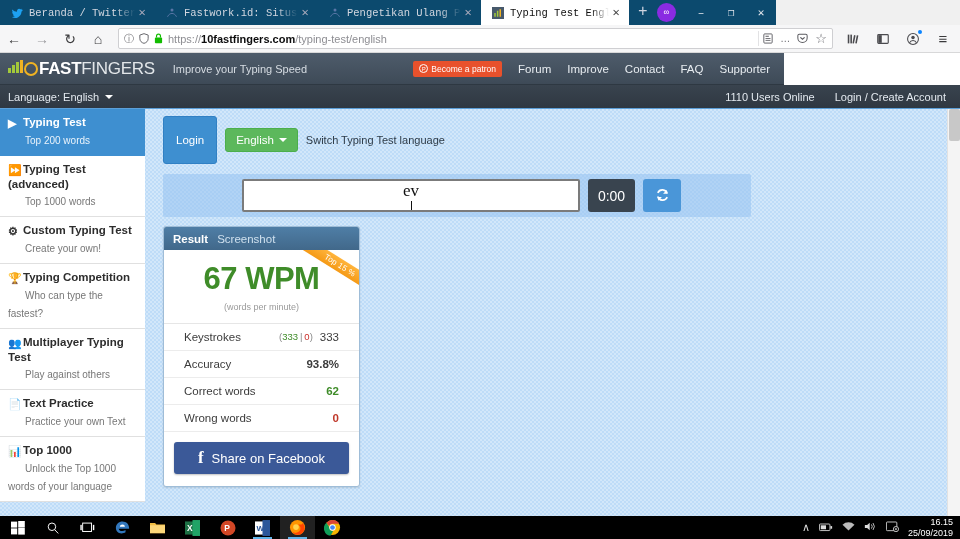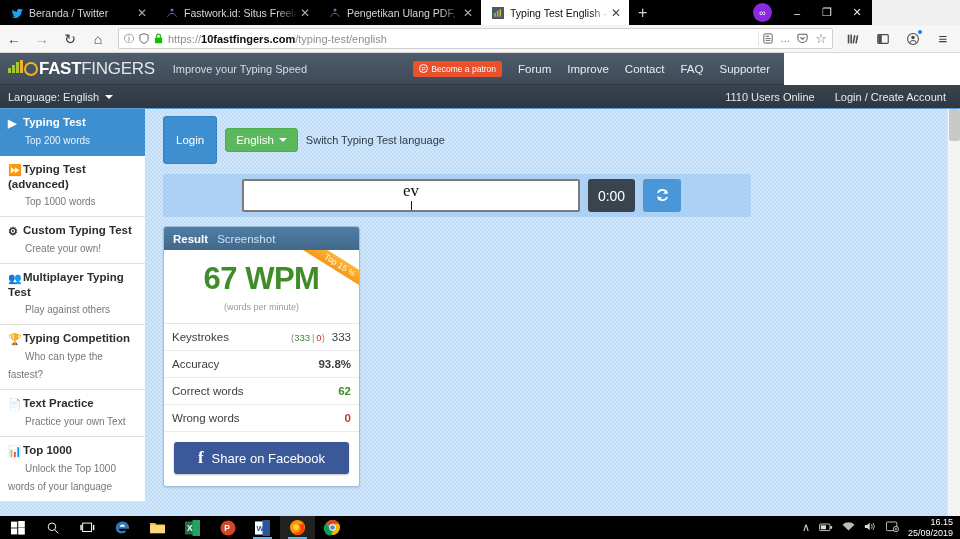--- a/index.html
+++ b/index.html
@@ -6,22 +6,22 @@
   html, body {
     width: 960px; height: 539px;
     font-family: "Liberation Sans", sans-serif;
     overflow: hidden;
     background: #f0f0f0;
   }
   .screen { position: relative; width: 960px; height: 539px; }
 
   
   .tabstrip {
-    position: absolute; top: 0; left: 0; width: 872px; height: 25px;
-    background: #000000; display: flex; align-items: flex-end;
+    position: absolute; top: 0; left: 0; width: 776px; height: 25px;
+    background: #0c4a6e; display: flex; align-items: flex-end; font-family: Liberation Mono, monospace;
   }
   .tab {
     height: 25px; display: flex; align-items: center;
     padding: 0 6px 0 10px; color: #d3d7e0; font-size: 10.5px;
     min-width: 0; position: relative;
   }
   .tab.t0 { width: 155px; }
   .tab.t1 { width: 163px; }
   .tab.t2 { width: 163px; }
   .tab.t3 { width: 148px; background: #fff; color: #101010; }
@@ -191,21 +191,21 @@
               border-bottom: 1px solid #e6e6e6; }
   .wpm { font-size: 31px; font-weight: bold; color: #3f8c29; letter-spacing: -0.5px; line-height: 1; }
   .wpm-sub { font-size: 9px; color: #9a9a9a; margin-top: 8px; }
   .ribbon {
     position: absolute; right: -25px; top: 9px; width: 88px;
     background: linear-gradient(#ffb43c,#f59a16); color: #fff;
     font-size: 8px; text-align: center; padding: 2px 0;
     transform: rotate(32deg); letter-spacing: .2px;
   }
   .srow {
-    display: flex; align-items: center; padding: 7px 8px;
+    display: flex; padding: 7px 20px;
     border-bottom: 1px solid #ececec; font-size: 11.5px; color: #3c3c3c;
   }
   .srow .val { margin-left: auto; font-weight: bold; }
   .ks-detail { margin-left: auto; font-size: 9.5px; color: #888; }
   .ks-detail .g { color: #3f8c29; }
   .ks-detail .r { color: #c9302c; }
   .ks-total { font-weight: normal; color: #3c3c3c; margin-left: 7px; font-size: 11.5px; }
   .green { color: #3f8c29; }
   .red { color: #c0392b; }
   .card-foot { padding: 10px 10px 12px; }
@@ -404,26 +404,26 @@
         </div>
         <div class="side-item">
           <span class="side-title"><span class="side-ico">⏩</span><span>Typing Test (advanced)</span></span>
           <span class="side-sub">Top 1000 words</span>
         </div>
         <div class="side-item">
           <span class="side-title"><span class="side-ico">⚙</span><span>Custom Typing Test</span></span>
           <span class="side-sub">Create your own!</span>
         </div>
         <div class="side-item">
+          <span class="side-title"><span class="side-ico">🏆</span><span>Typing Competition</span></span>
+          <span class="side-sub">Who can type the fastest?</span>
+        </div>
+        <div class="side-item">
           <span class="side-title"><span class="side-ico">👥</span><span>Multiplayer Typing Test</span></span>
           <span class="side-sub">Play against others</span>
-        </div>
-        <div class="side-item">
-          <span class="side-title"><span class="side-ico">🏆</span><span>Typing Competition</span></span>
-          <span class="side-sub">Who can type the fastest?</span>
         </div>
         <div class="side-item">
           <span class="side-title"><span class="side-ico">📄</span><span>Text Practice</span></span>
           <span class="side-sub">Practice your own Text</span>
         </div>
         <div class="side-item">
           <span class="side-title"><span class="side-ico">📊</span><span>Top 1000</span></span>
           <span class="side-sub">Unlock the Top 1000 words of your language</span>
         </div>
         <div class="side-gap"></div>

